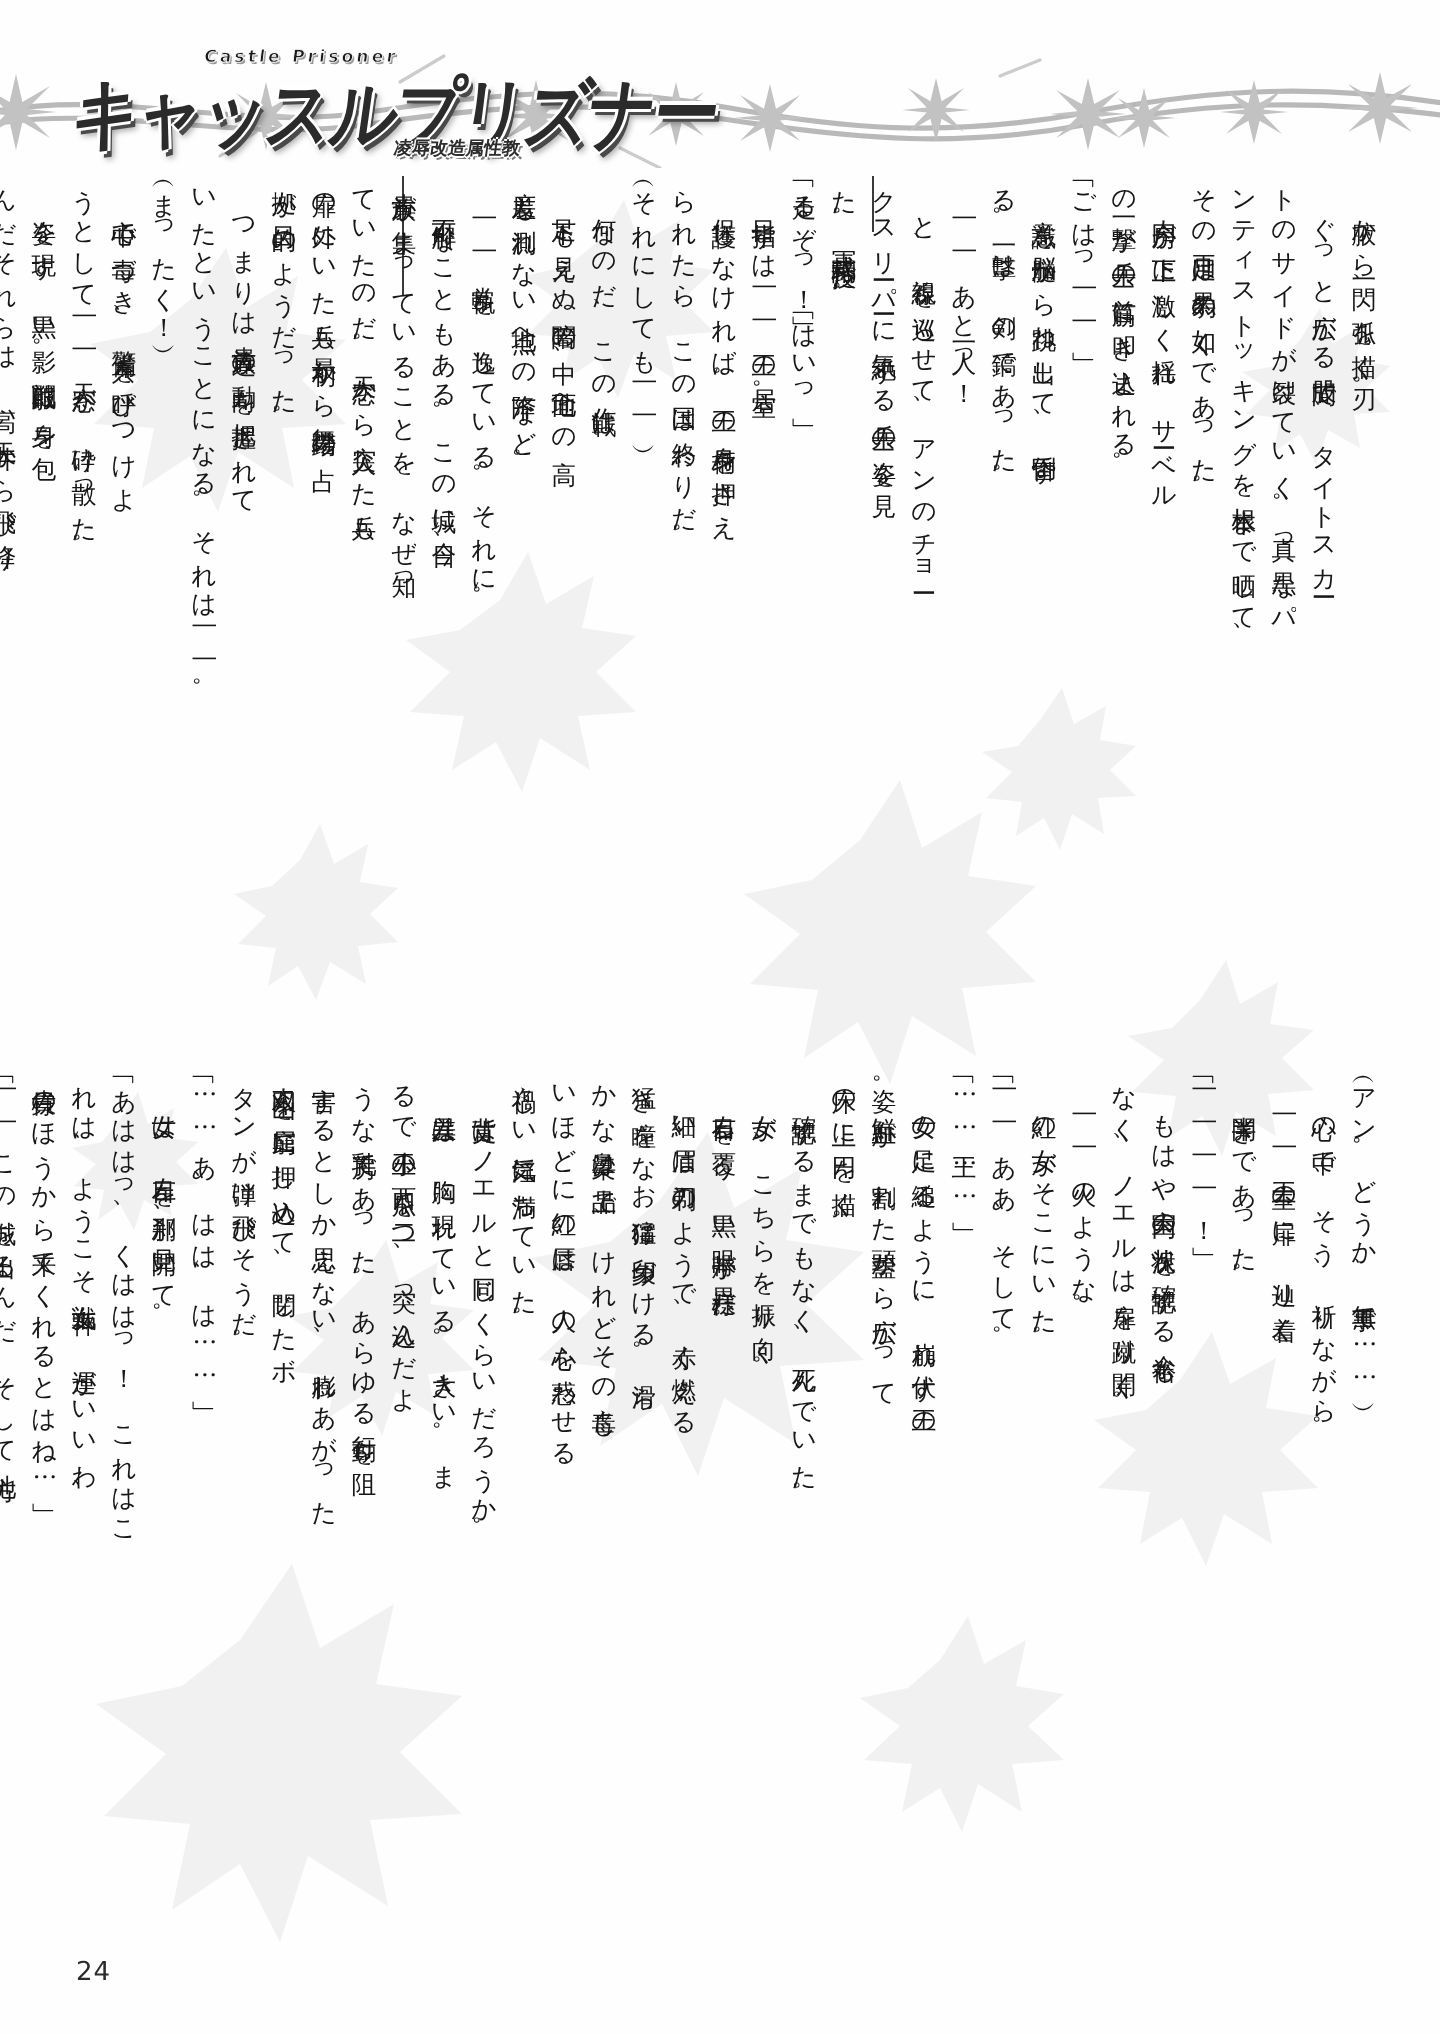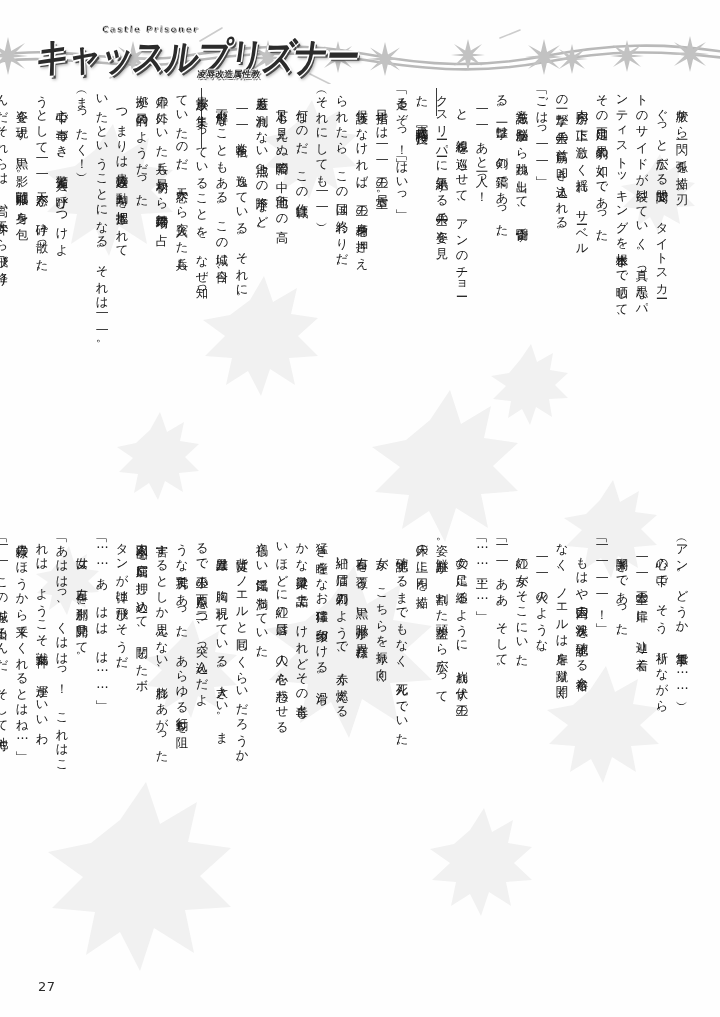--- a/index.html
+++ b/index.html
@@ -308,15 +308,15 @@
           <div class="col" style="height: 418px;">れは、ようこそ戦女神！　運がいいわ、</div>
           <div class="col" style="height: 418px;">貴様のほうから来てくれるとはね…」</div>
         </div>
       <div class="cols-group" id="lower-left-cols" style="display:flex;flex-direction:row-reverse;">
           <div class="col" style="height: 418px;">「――この城を出るんだ。そして地方</div>
         </div>
     </div>
 
   </div>
 
-  <div class="page-number">27</div>
+  <div class="page-number">24</div>
 
 </div>
 
 </body></html>

